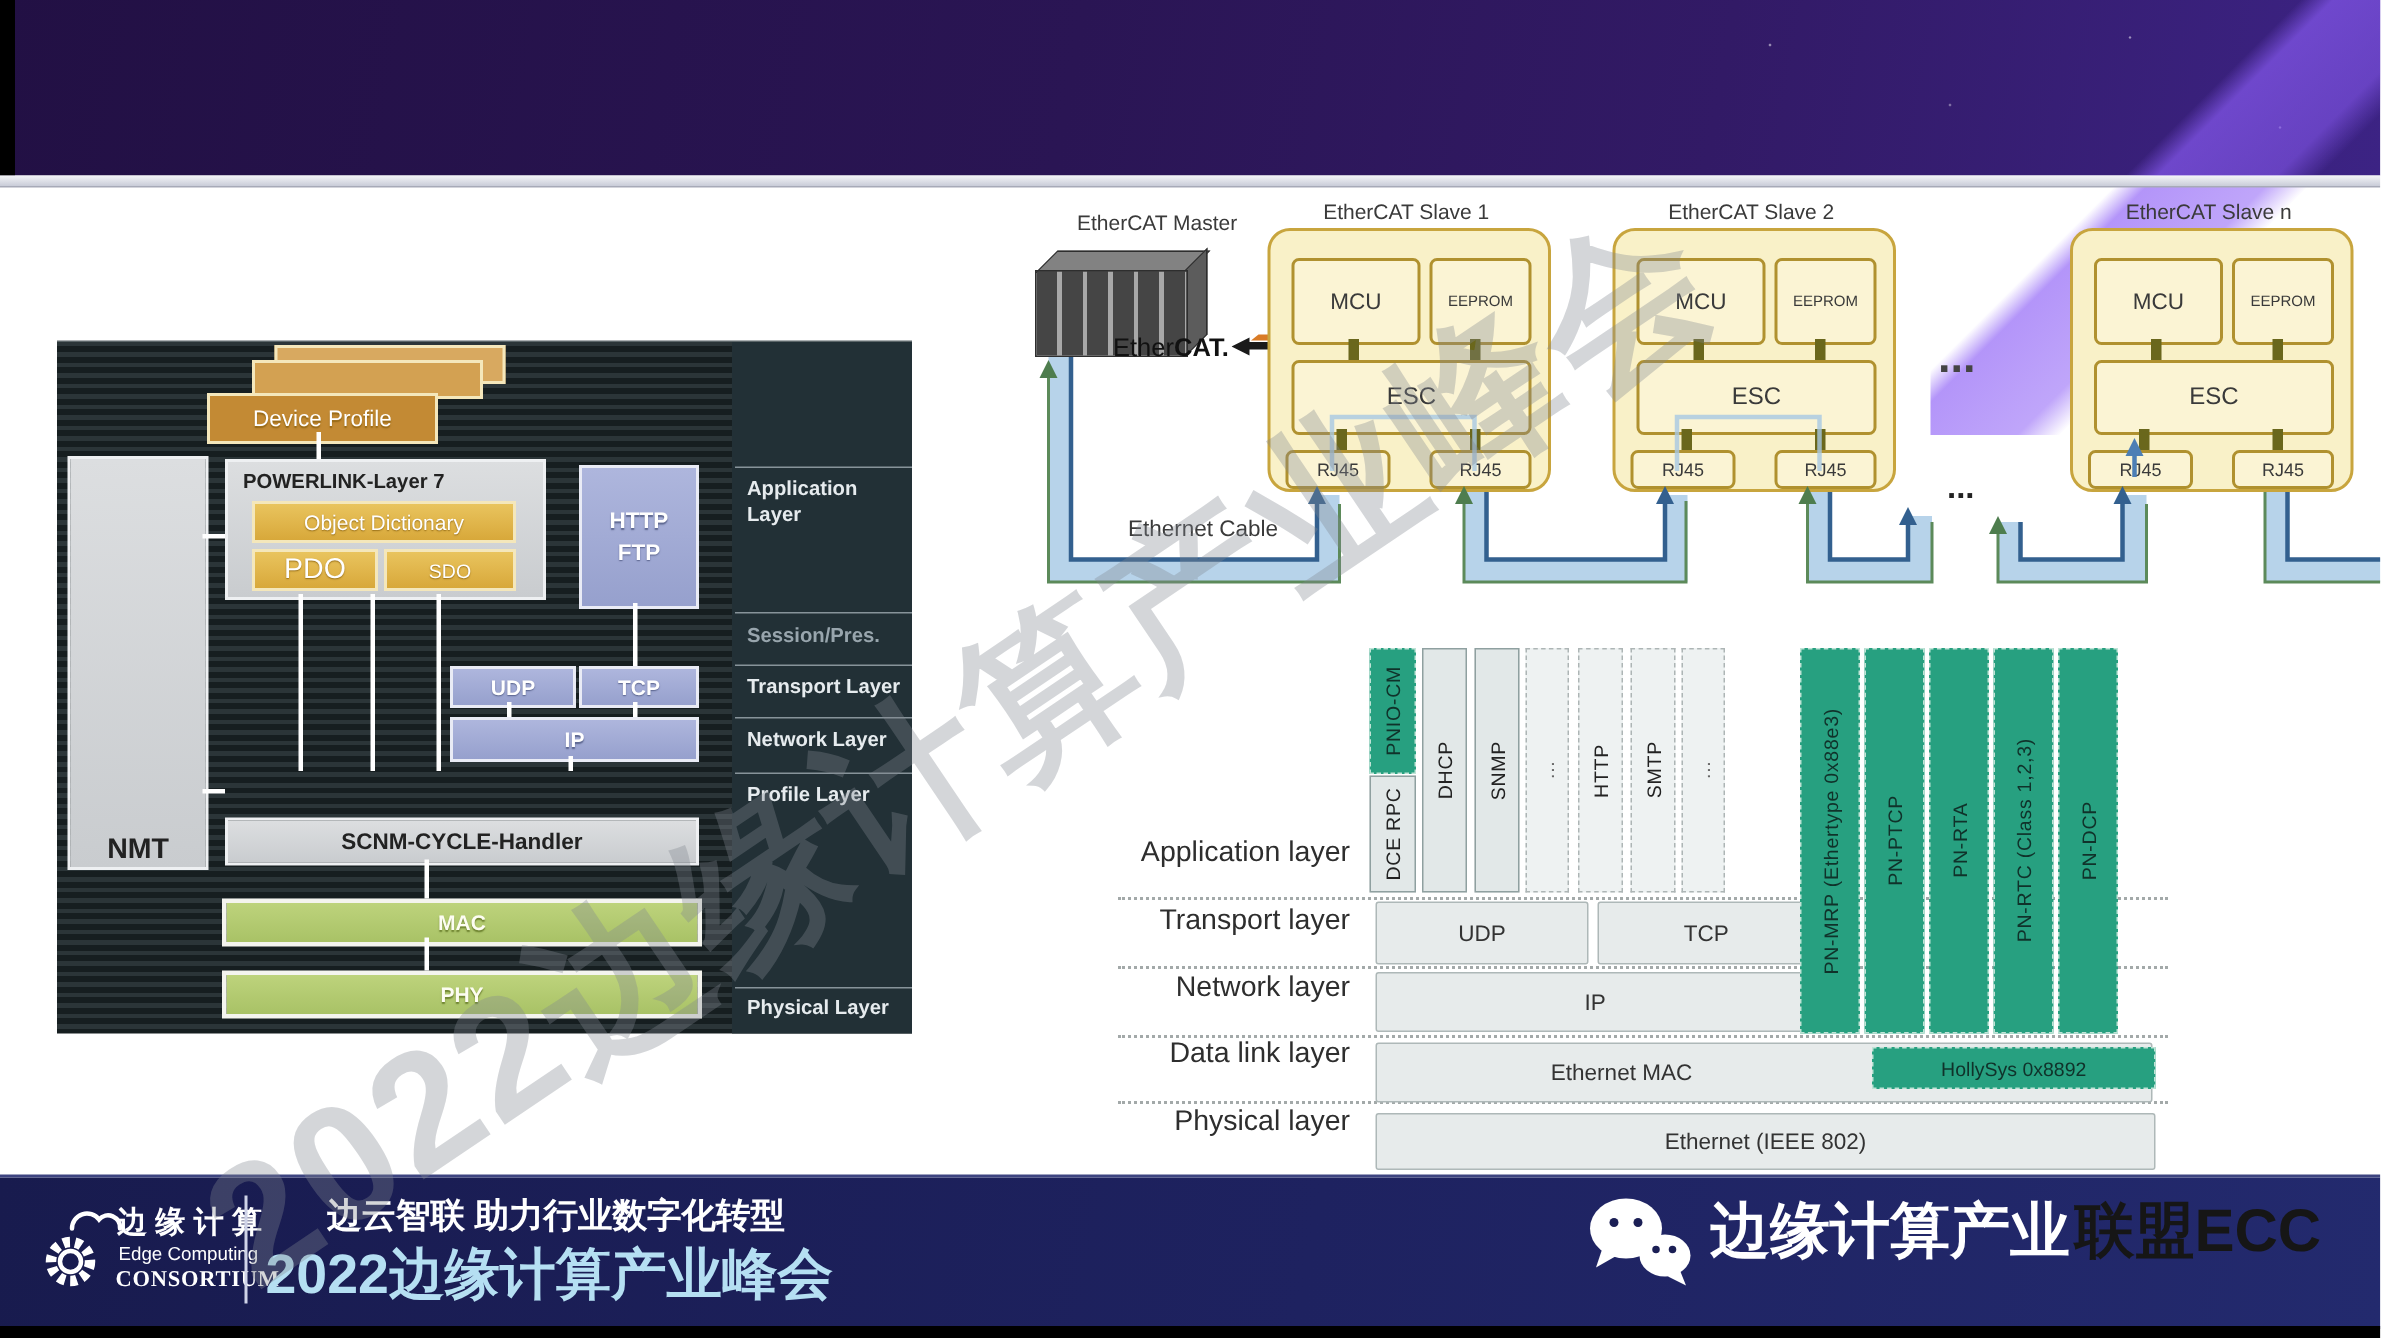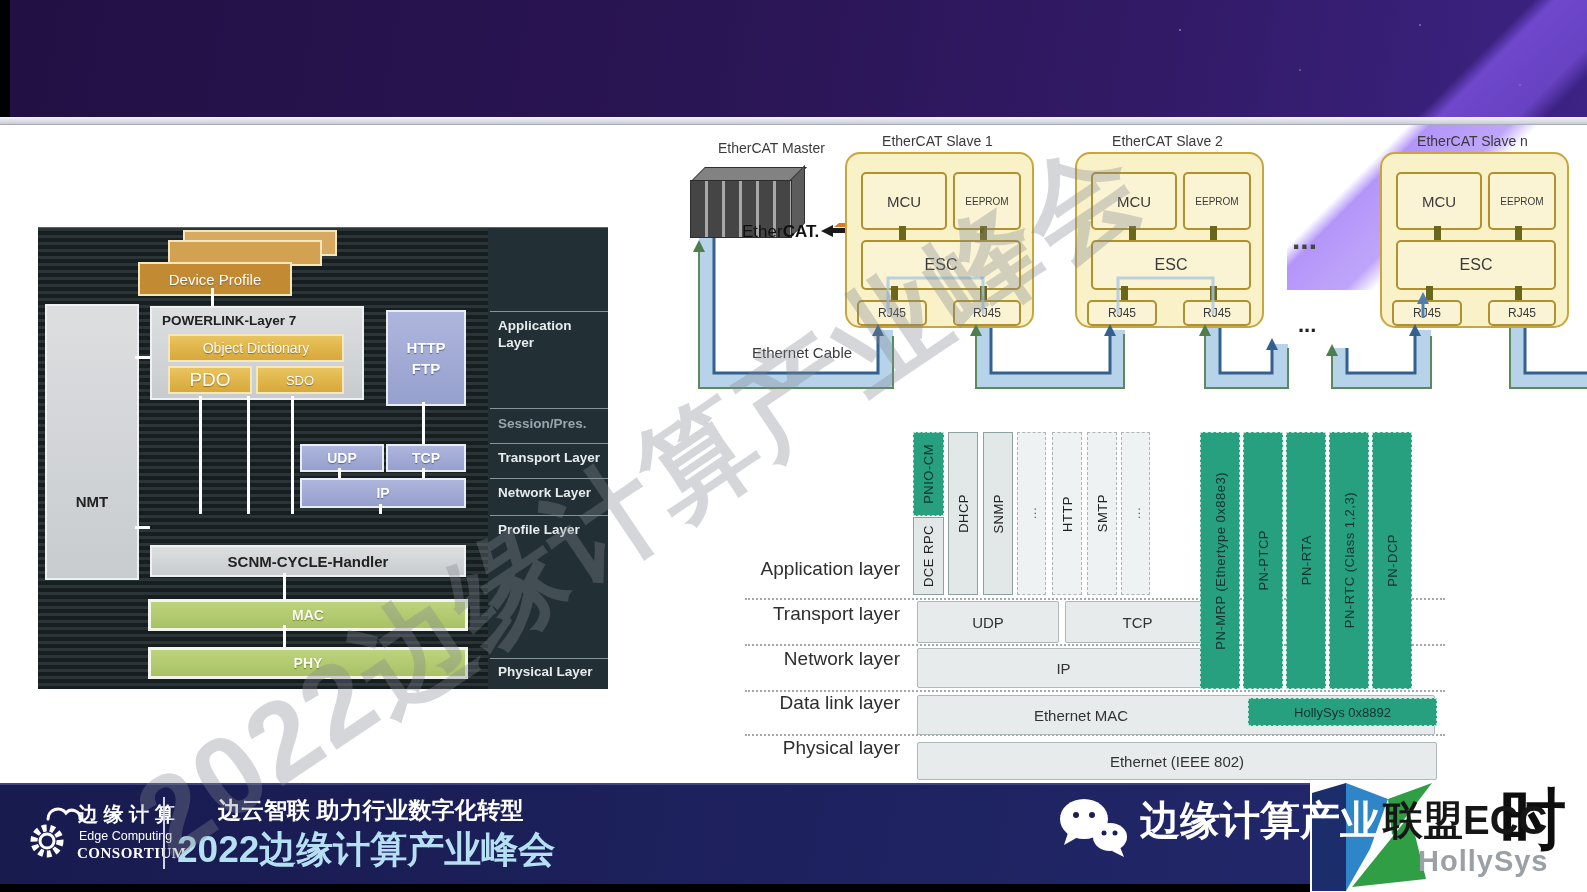--- a/index.html
+++ b/index.html
@@ -107,21 +107,21 @@
     <div class="plk-label dim" style="top:188px">Session/Pres.</div>
     <div class="plk-label" style="top:222px">Transport Layer</div>
     <div class="plk-label" style="top:257px">Network Layer</div>
     <div class="plk-label" style="top:294px">Profile Layer</div>
     <div class="plk-label" style="top:436px">Physical Layer</div>
 
     <div class="plk-gold" style="left:145px;top:2px;width:150px;height:22px;background:#d8a960"></div>
     <div class="plk-gold" style="left:130px;top:12px;width:150px;height:22px;background:#d3a152"></div>
     <div class="plk-gold" style="left:100px;top:34px;width:150px;height:30px;background:#c38a34;font-size:15px">Device Profile</div>
 
-    <div class="plk-gray" style="left:7px;top:76px;width:90px;height:272px;align-items:center;font-size:15px">
+    <div class="plk-gray" style="left:7px;top:76px;width:90px;height:272px;align-items:flex-end;font-size:19px">
         <span style="margin-top:118px">NMT</span>
       </div>
 
     <div class="plk-gray" style="left:112px;top:78px;width:210px;height:90px">
       <span style="position:absolute;left:10px;top:5px;font-size:13.5px">POWERLINK-Layer 7</span>
       <span class="plk-gold" style="left:16px;top:26px;width:172px;height:24px;font-size:14px">Object Dictionary</span>
       <span class="plk-gold" style="left:16px;top:58px;width:80px;height:24px;font-size:19px">PDO</span>
       <span class="plk-gold" style="left:104px;top:58px;width:84px;height:24px;font-size:13px">SDO</span>
     </div>
 
@@ -324,30 +324,18 @@
         <path d="M10 36 L6 48 L20 40 Z" fill="#fff"></path>
         <circle cx="18" cy="18" r="3" fill="#1b1f55"></circle>
         <circle cx="34" cy="18" r="3" fill="#1b1f55"></circle>
         <ellipse cx="52" cy="40" rx="17" ry="14" fill="#fff"></ellipse>
         <path d="M62 50 L66 60 L54 54 Z" fill="#fff"></path>
         <circle cx="46" cy="36" r="2.5" fill="#1b1f55"></circle>
         <circle cx="57" cy="36" r="2.5" fill="#1b1f55"></circle>
       </svg>
     </span>
   </div>
-  <div class="hollysys-panel">
-    <span style="position:absolute;left:2px;top:0">
-      <svg width="132" height="108" viewBox="0 0 132 108">
-        <polygon points="0,10 34,0 34,108 0,108" fill="#1b2d6b"></polygon>
-        <polygon points="34,0 76,16 58,66 34,108" fill="#2e86c8"></polygon>
-        <polygon points="76,16 120,0 80,52" fill="#2f9e44"></polygon>
-        <polygon points="40,104 98,32 114,96" fill="#2f9e44"></polygon>
-      </svg>
-    </span>
-    <span style="position:absolute;left:108px;top:62px;font-size:29px;font-weight:bold;color:#9aa0a6;letter-spacing:1px">HollySys</span>
-    <span style="position:absolute;left:190px;top:-8px;font-size:66px;font-weight:bold;color:#0d0d0d">时</span>
-  </div>
   <span class="f-cn" style="position:absolute;left:1140px;top:793px;font-size:40px;color:#fff;z-index:7">边缘计算产业</span>
   <span class="f-cn" style="position:absolute;left:1383px;top:793px;font-size:40px;color:#161616;z-index:7">联盟ECC</span>
   <div class="footer-black"></div>
 
   <div class="watermark">2022边缘计算产业峰会</div>
 </div>
 
 </body></html>

